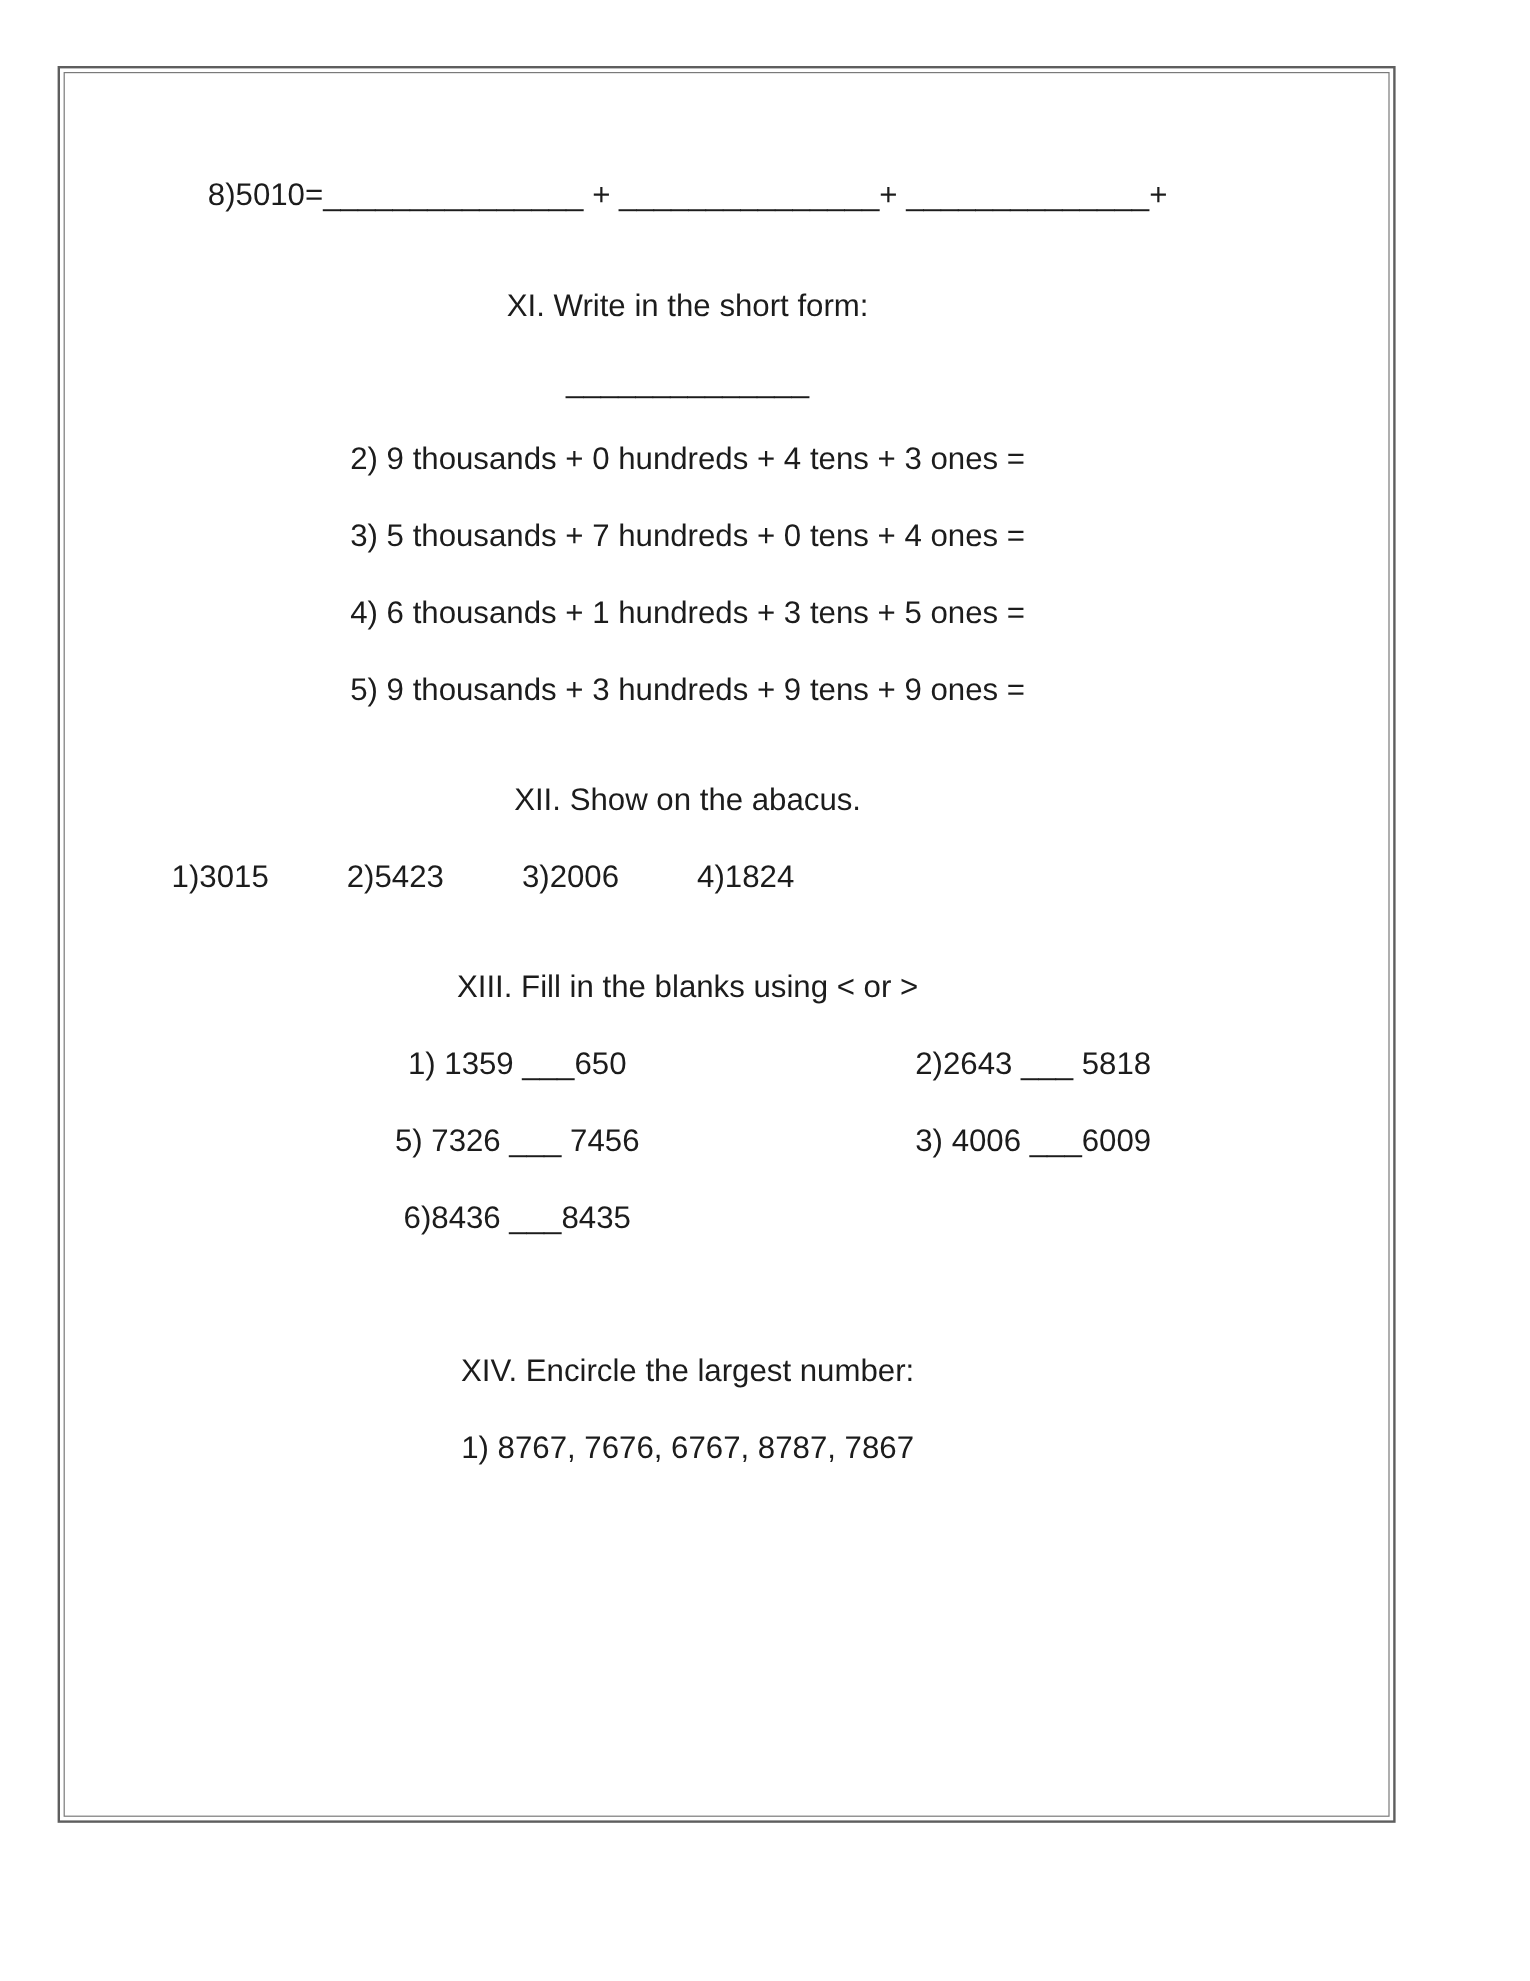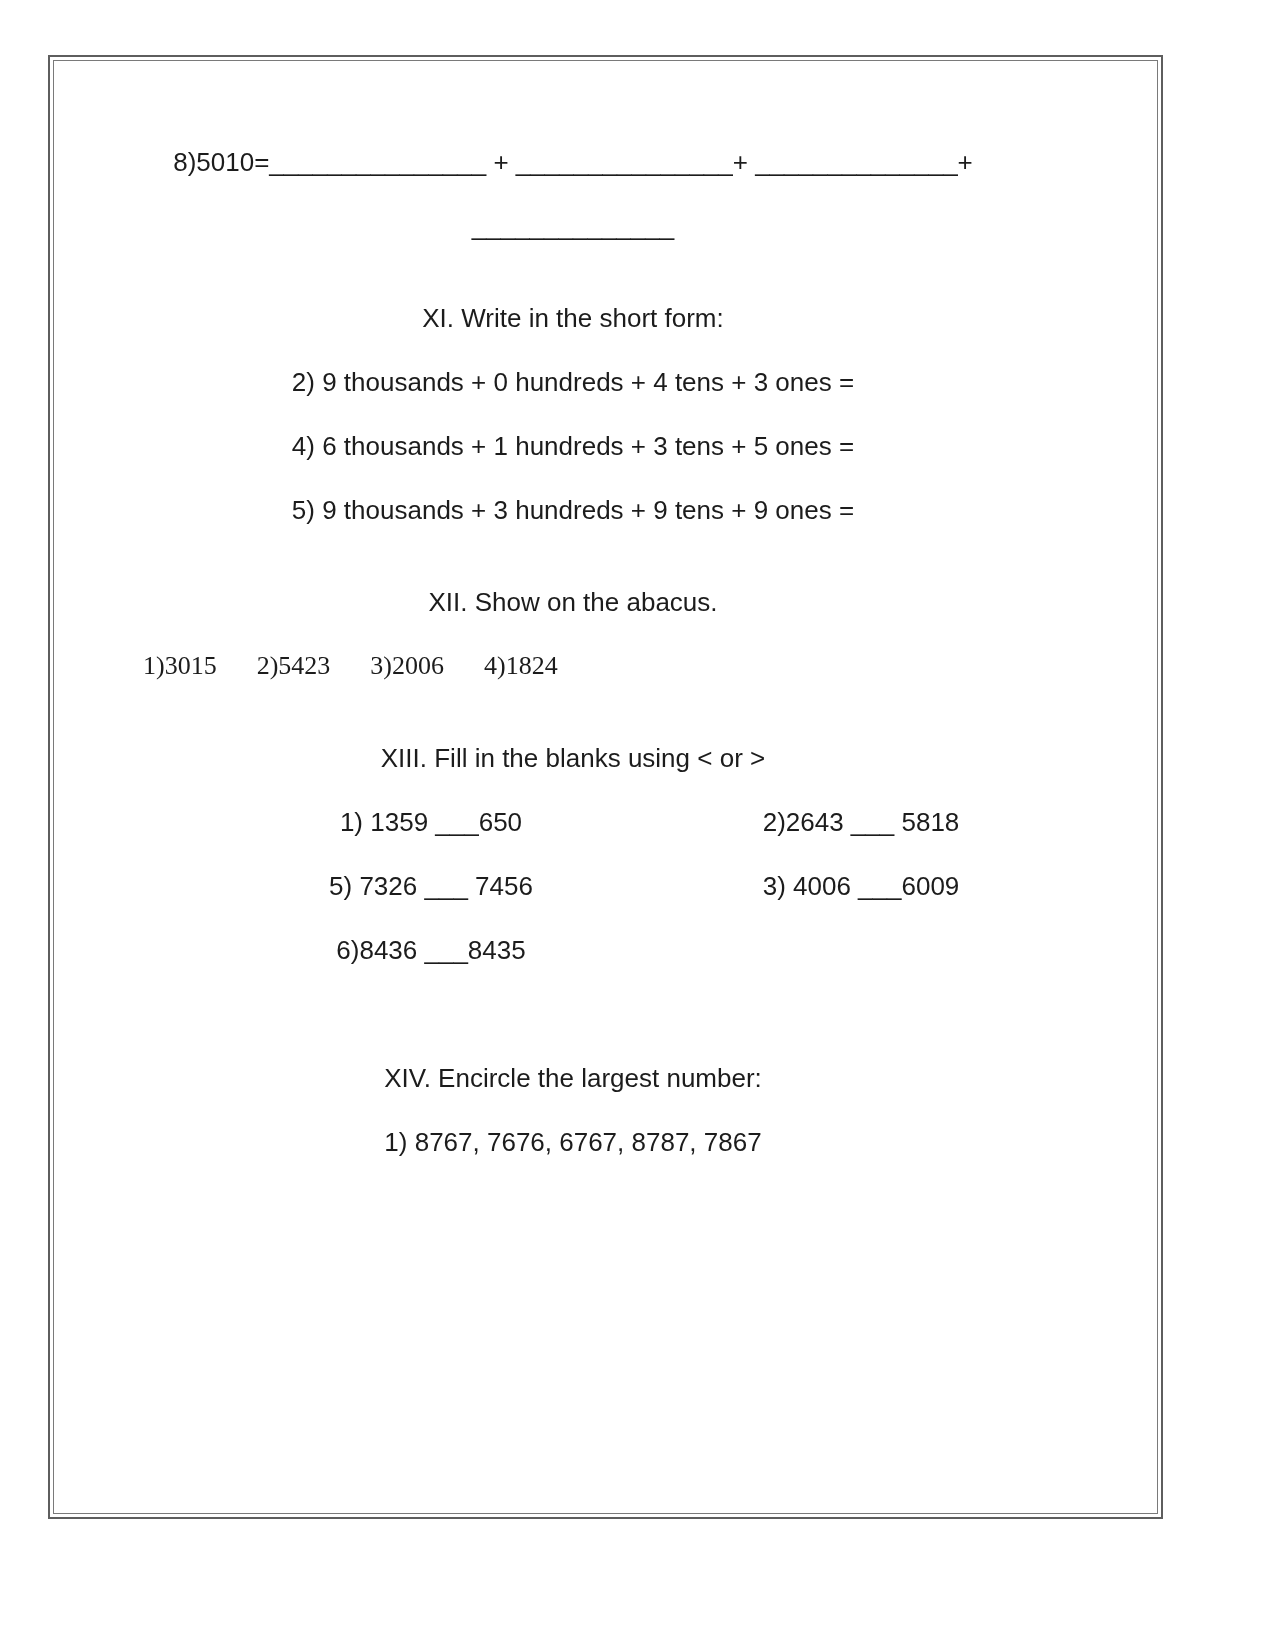--- a/index.html
+++ b/index.html
@@ -42,46 +42,46 @@
     font-size: 26px;
     line-height: 28px;
     margin: 0 0 36px 0;
     white-space: nowrap;
   }
   .section-gap {
     margin-top: 64px;
   }
   .abacus-row {
     display: flex;
-    gap: 40px;
-    font-family: Liberation Serif, serif;
+    gap: 65px;
   }
   .two-col {
     display: grid;
     grid-template-columns: 540px auto;
   }
   .two-col .line {
     margin-bottom: 36px;
     margin-left: 36px;
   }
 </style>
 </head>
 <body>
 
 <div class="frame-outer">
   <div class="frame-inner"></div>
 </div>
 
 <div class="content">
 
   <p class="line">8)5010=_______________ + _______________+ ______________+</p>
+  <p class="line section-gap">XI. Write in the short form:</p>
+
   <p class="line">______________</p>
-
-  <p class="line section-gap">XI. Write in the short form:</p>
   <p class="line">2) 9 thousands + 0 hundreds + 4 tens + 3 ones =</p>
+  <p class="line">3) 5 thousands + 7 hundreds + 0 tens + 4 ones =</p>
   <p class="line">4) 6 thousands + 1 hundreds + 3 tens + 5 ones =</p>
   <p class="line">5) 9 thousands + 3 hundreds + 9 tens + 9 ones =</p>
 
   <p class="line section-gap">XII. Show on the abacus.</p>
   <div class="line abacus-row">
     <span>1)3015</span>
     <span>2)5423</span>
     <span>3)2006</span>
     <span>4)1824</span>
   </div>

